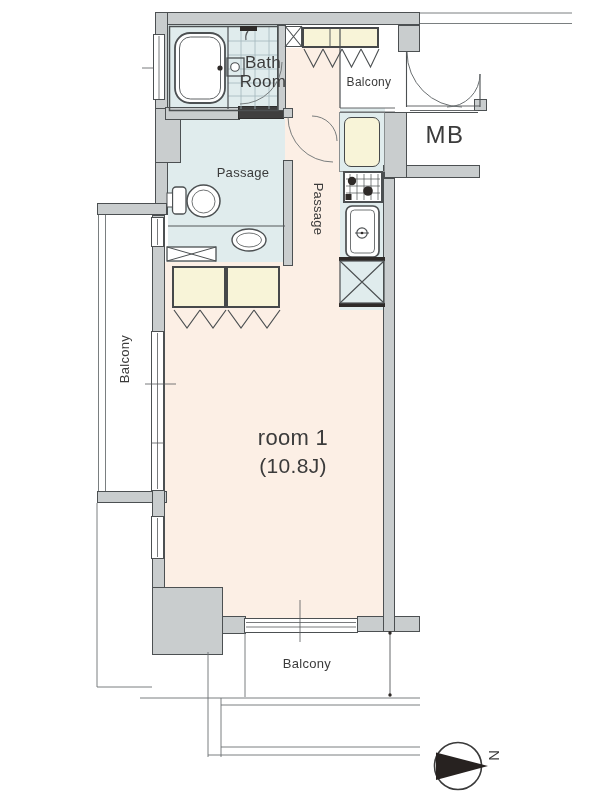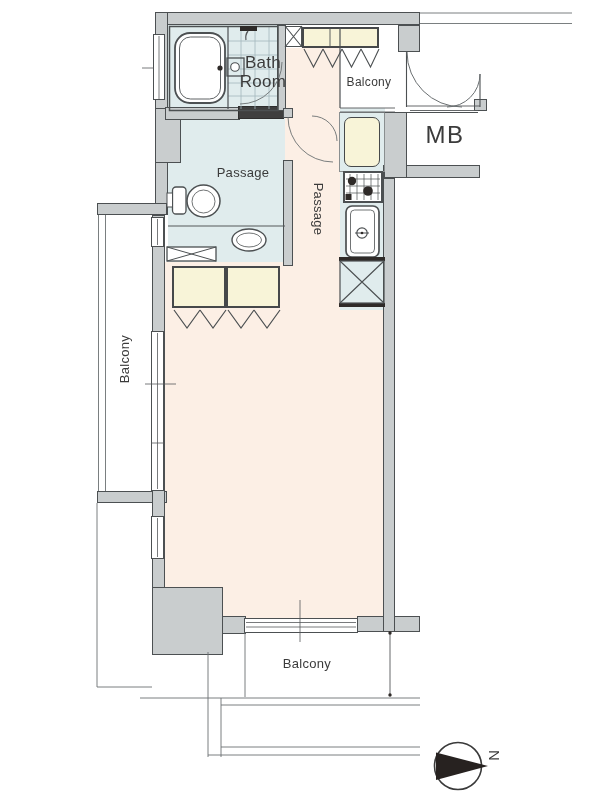--- a/index.html
+++ b/index.html
@@ -154,14 +154,16 @@
     </g>
   </svg>
 
   <div class="lbl" style="left:233px;top:53px;width:60px;font-size:17px;">Bath
 Room</div>
   <div class="lbl" style="left:338px;top:76px;width:62px;font-size:12px;">Balcony</div>
   <div class="lbl" style="left:415px;top:122px;width:60px;font-size:24px;letter-spacing:1.5px;">MB</div>
   <div class="lbl" style="left:183px;top:166px;width:120px;font-size:13px;">Passage</div>
   <div class="lbl v90" style="left:277px;top:201px;width:80px;height:16px;font-size:13px;">Passage</div>
   <div class="lbl v270" style="left:86px;top:351px;width:80px;height:16px;font-size:13px;">Balcony</div>
+  <div class="lbl" style="left:218px;top:426px;width:150px;font-size:22px;">room 1</div>
+  <div class="lbl" style="left:218px;top:454px;width:150px;font-size:21px;">(10.8J)</div>
   <div class="lbl" style="left:257px;top:657px;width:100px;font-size:13px;">Balcony</div>
 </div>
 
 </body></html>

